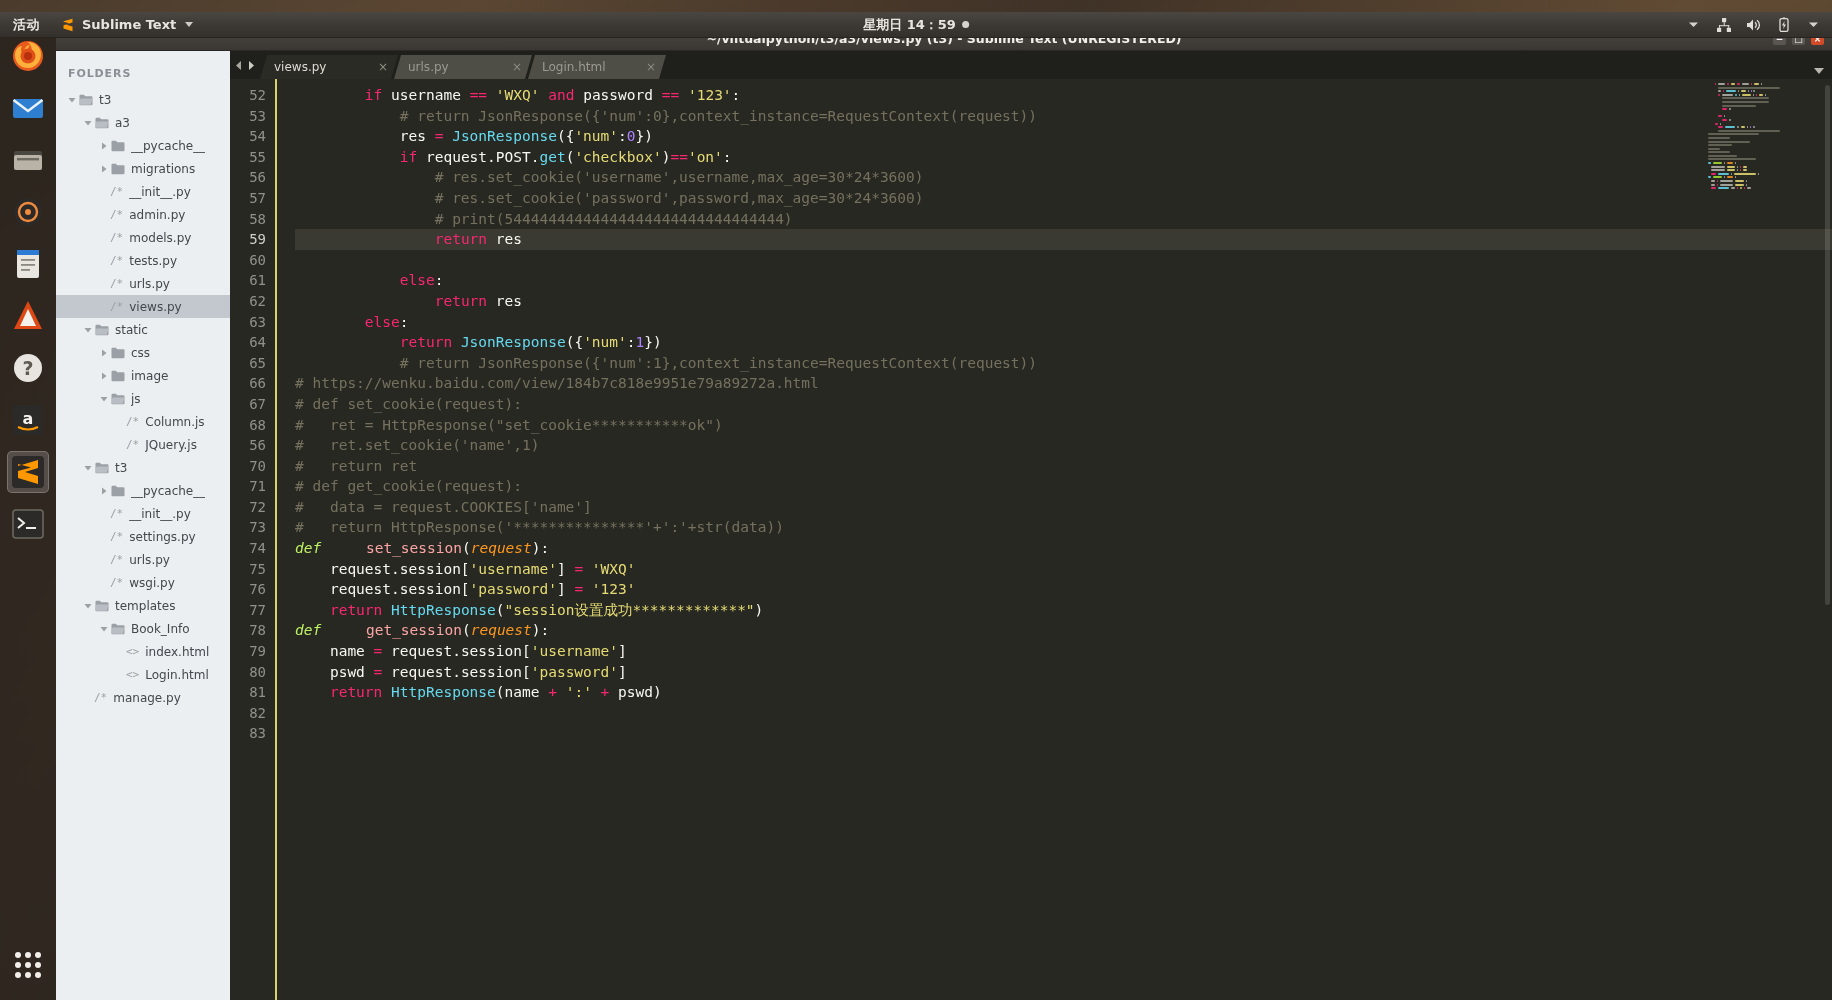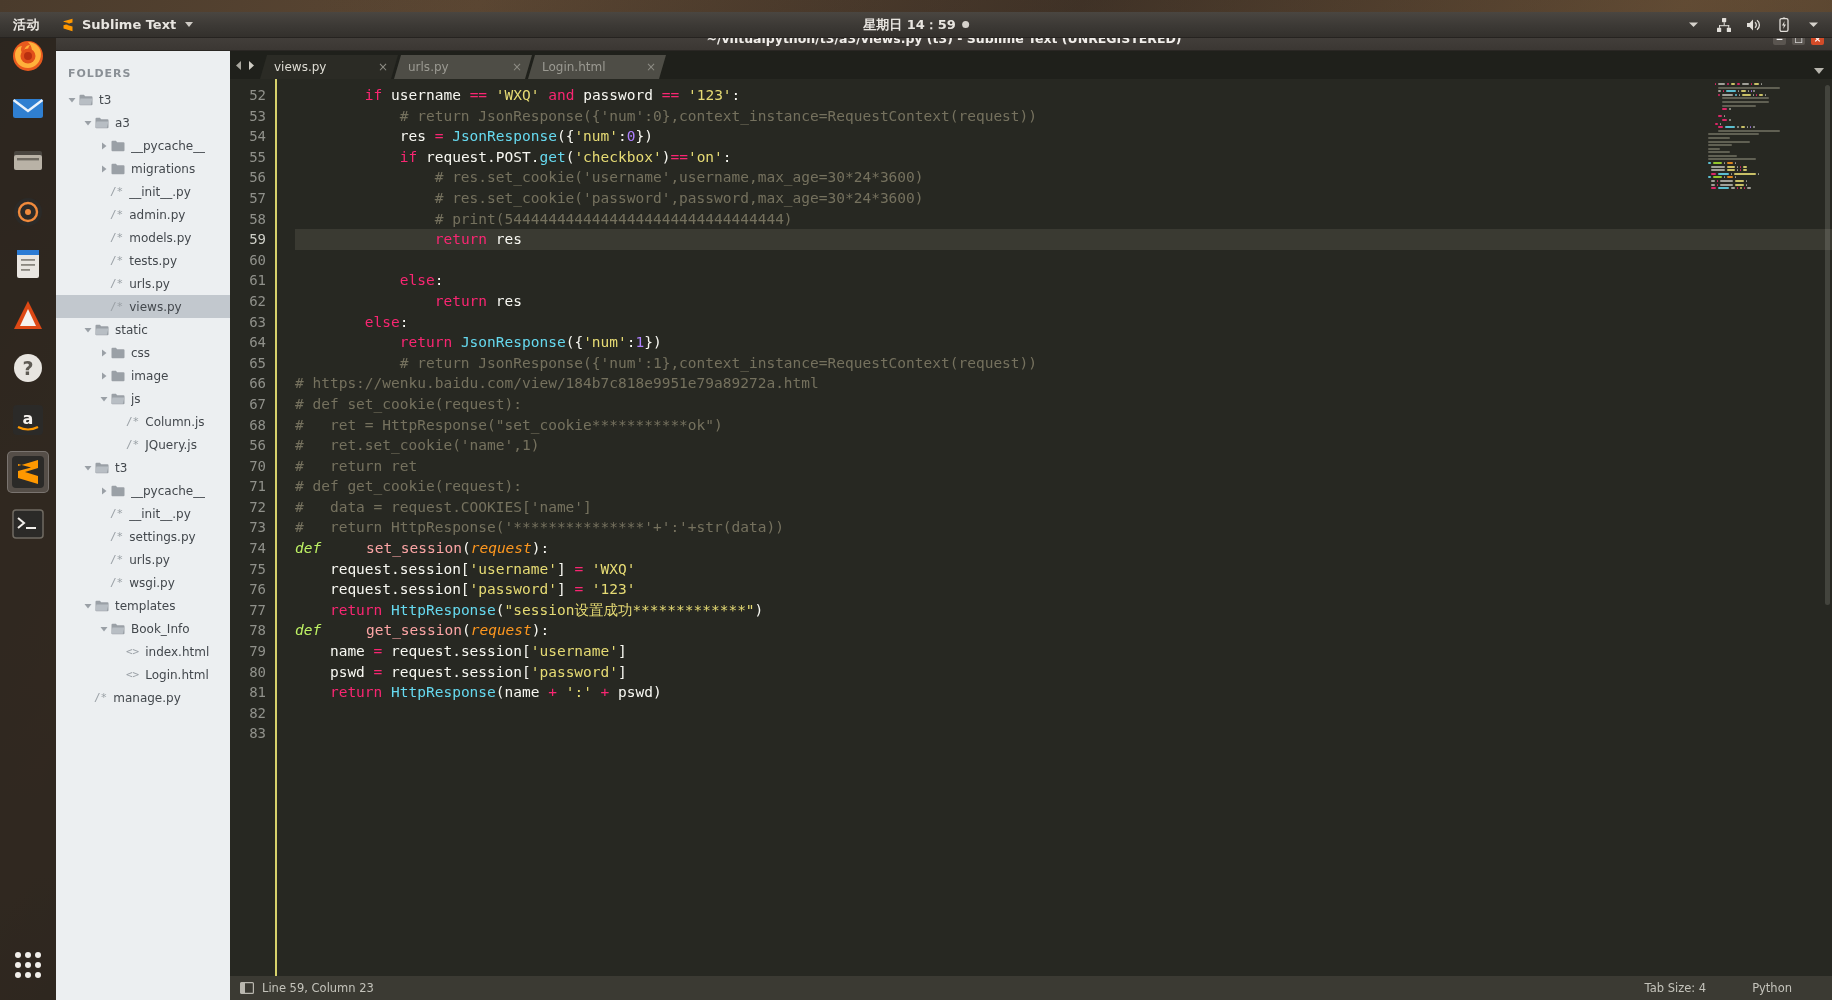--- a/index.html
+++ b/index.html
@@ -813,31 +813,16 @@
               <span class="mmseg" style="width: 4.25px; background: rgb(182, 182, 173);"></span>
             </div>
             <div class="mmline" style="padding-left: 0px;"></div>
             <div class="mmline" style="padding-left: 0px;"></div>
           </div>
         <div id="vscroll">
             <div class="thumb"></div>
           </div>
       </div>
 
-      <div id="statusbar">
-        <span class="sb-left">
-          <span class="sb-sidebtn">
-            <svg width="14" height="12" viewBox="0 0 14 12">
-              <rect x="0.6" y="0.6" width="12.8" height="10.8" rx="1" fill="none" stroke="#b9b7af" stroke-width="1.2"></rect>
-              <rect x="0.6" y="0.6" width="4.4" height="10.8" fill="#b9b7af"></rect>
-            </svg>
-          </span>
-          <span>Line 59, Column 23</span>
-        </span>
-        <span class="sb-right">
-          <span>Tab Size: 4</span>
-          <span>Python</span>
-        </span>
-      </div>
 
     </div>
   </div>
 </div>
 
 </body></html>

